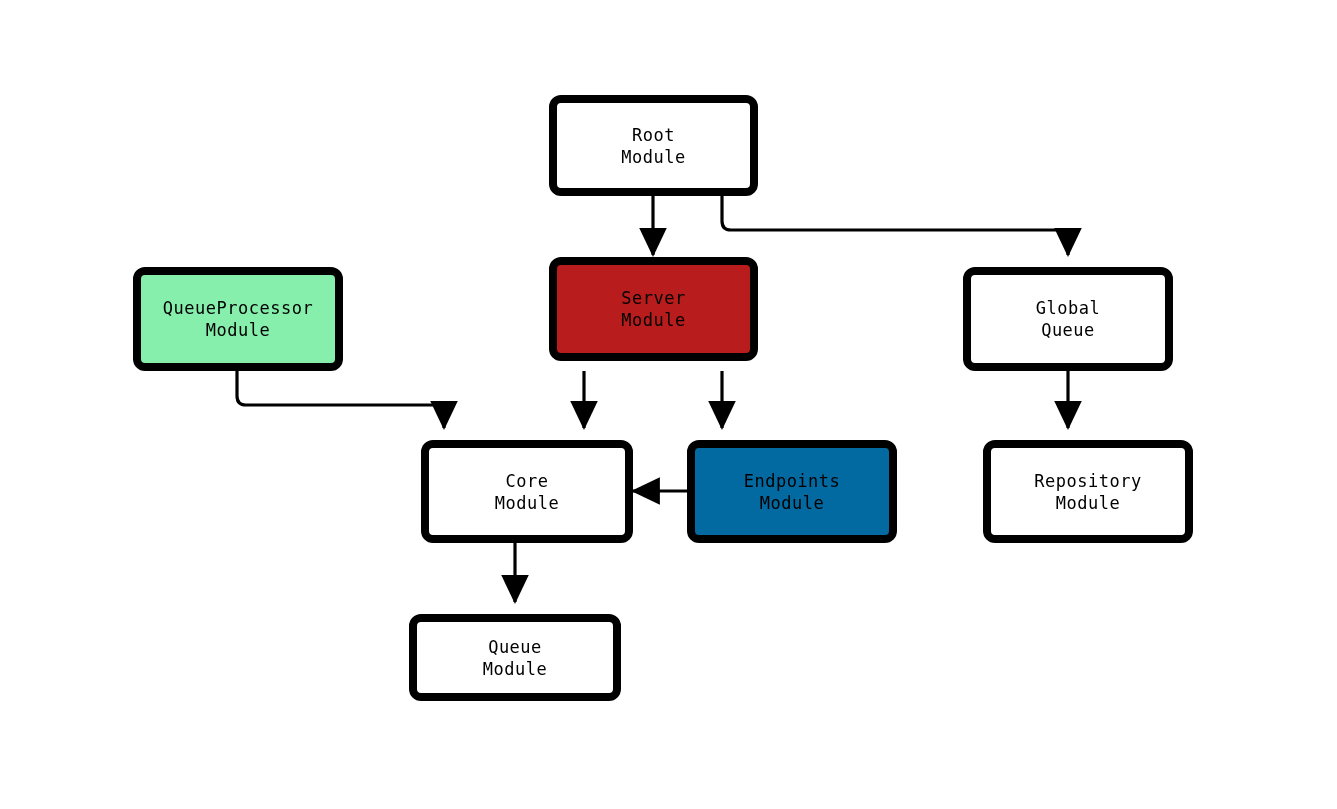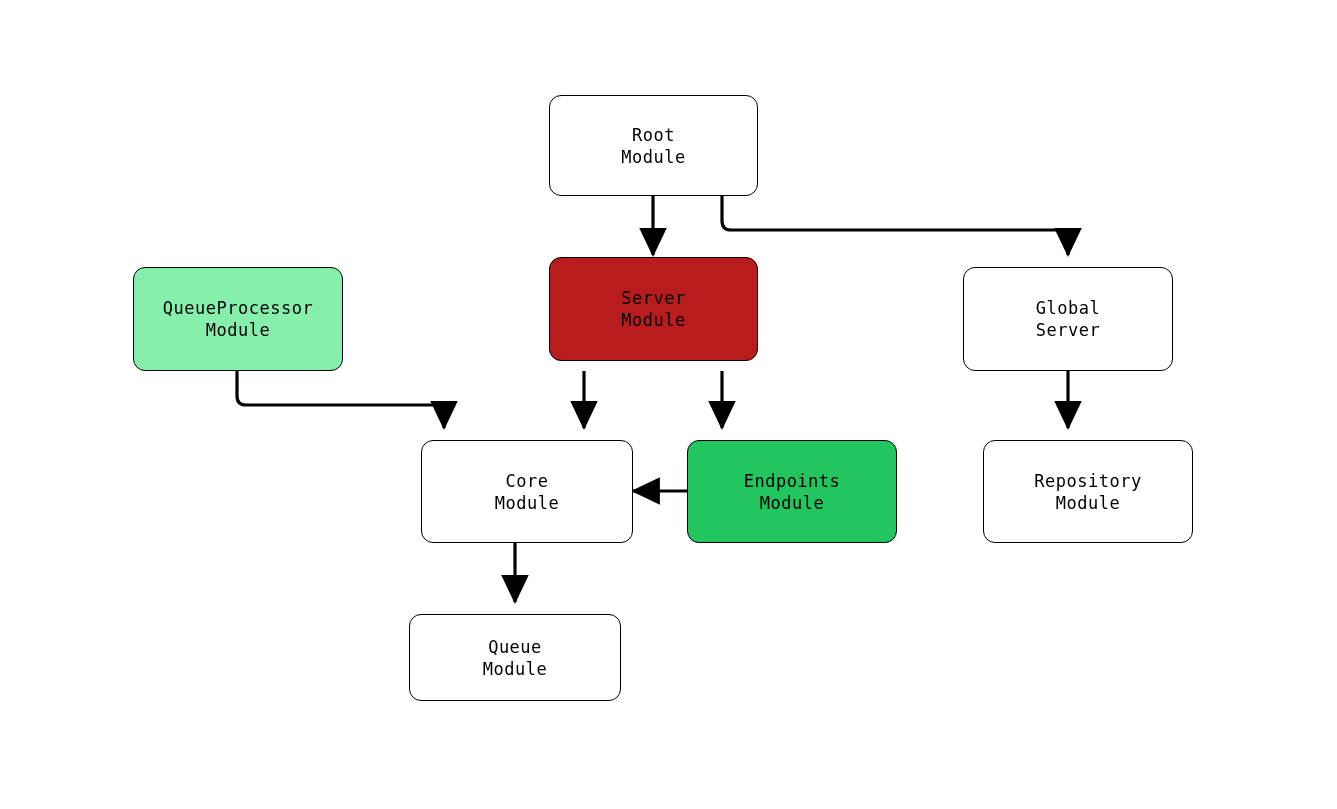--- a/index.html
+++ b/index.html
@@ -19,21 +19,21 @@
     position: absolute;
     left: 0;
     top: 0;
     width: 1337px;
     height: 809px;
   }
   .node {
     position: absolute;
     box-sizing: border-box;
     background: #ffffff;
-    border: 1px solid #14532d;
+    border: 8px solid #14532d;
     border-radius: 12px;
     display: flex;
     flex-direction: column;
     align-items: center;
     justify-content: center;
     z-index: 2;
   }
   .node-label {
     font-family: "DejaVu Sans Mono", "Liberation Mono", monospace;
     font-size: 17px;
@@ -75,27 +75,27 @@
       <div class="node" style="left: 133px; top: 267px; width: 210px; height: 104px; background: #86efac; border-color: rgb(0, 0, 0);">
         <div class="node-label">QueueProcessor
 Module</div>
       </div>
       <div class="node" style="left: 549px; top: 257px; width: 209px; height: 104px; background: #b91c1c; border-color: rgb(0, 0, 0);">
         <div class="node-label">Server
 Module</div>
       </div>
       <div class="node" style="left: 963px; top: 267px; width: 210px; height: 104px; background: rgb(255, 255, 255); border-color: rgb(0, 0, 0);">
         <div class="node-label">Global
-Server</div>
+Queue</div>
       </div>
       <div class="node" style="left: 421px; top: 440px; width: 212px; height: 103px; background: rgb(255, 255, 255); border-color: rgb(0, 0, 0);">
         <div class="node-label">Core
 Module</div>
       </div>
-      <div class="node" style="left: 687px; top: 440px; width: 210px; height: 103px; background: #22c55e; border-color: rgb(0, 0, 0);">
+      <div class="node" style="left: 687px; top: 440px; width: 210px; height: 103px; background: #0369a1; border-color: rgb(0, 0, 0);">
         <div class="node-label">Endpoints
 Module</div>
       </div>
       <div class="node" style="left: 963px; top: 440px; width: 210px; height: 103px; background: rgb(255, 255, 255); border-color: rgb(0, 0, 0); margin-left: 20px;">
         <div class="node-label">Repository
 Module</div>
       </div>
       <div class="node" style="left: 409px; top: 614px; width: 212px; height: 87px; background: rgb(255, 255, 255); border-color: rgb(0, 0, 0);">
         <div class="node-label">Queue
 Module</div>

